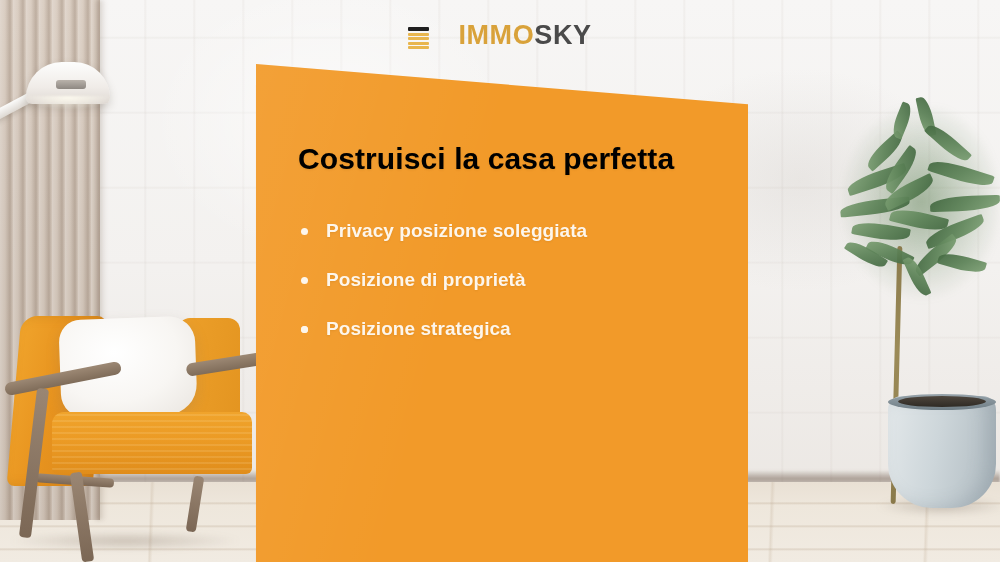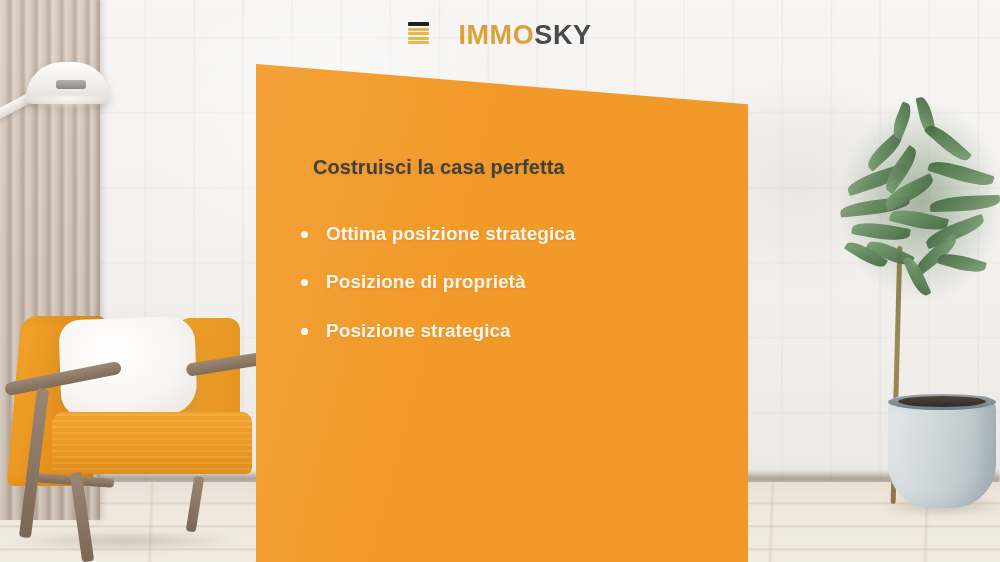--- a/index.html
+++ b/index.html
@@ -301,23 +301,23 @@
     pointer-events: none;
   }
 
   .card-inner {
     position: absolute;
     left: 44px; top: 82px;
     right: 26px;
   }
 
   .headline {
-    margin: 15px;
-    color: #404040;
-    font-size: 20px;
+    margin: 0;
+    color: #000000;
+    font-size: 30px;
     font-weight: 700;
     line-height: 1.28;
     letter-spacing: .1px;
     text-shadow: 0 1px 2px rgba(150,92,12,.18);
   }
 
   .bullets {
     list-style: none;
     margin: 42px 0 0 0;
     padding: 0;
@@ -341,21 +341,21 @@
     border-radius: 50%;
     background: #fdf6ec;
   }
 
   
   .logo {
     position: absolute;
     left: 0; top: 22px;
     width: 1000px;
     display: flex;
-    align-items: flex-start;
+    align-items: flex-end;
     justify-content: center;
     gap: 29px;
   }
   .logo-mark {
     display: flex;
     flex-direction: column;
     justify-content: space-between;
     width: 21px;
     height: 22px;
   }
@@ -448,21 +448,21 @@
     <div class="card-sheen"></div>
 
     <div class="card-inner">
       <h1 class="headline">
         <span>Costruisci la casa perfetta</span><br>
       </h1>
 
       <ul class="bullets">
         <li>
           <span class="dot"></span>
-          <span>Ottima posizione strategica</span>
+          <span>Privacy posizione soleggiata</span>
         </li>
         <li>
           <span class="dot"></span>
           <span>Posizione di proprietà</span>
         </li>
         <li>
           <span class="dot"></span>
         </li>
         <li>
           <span class="dot"></span>

